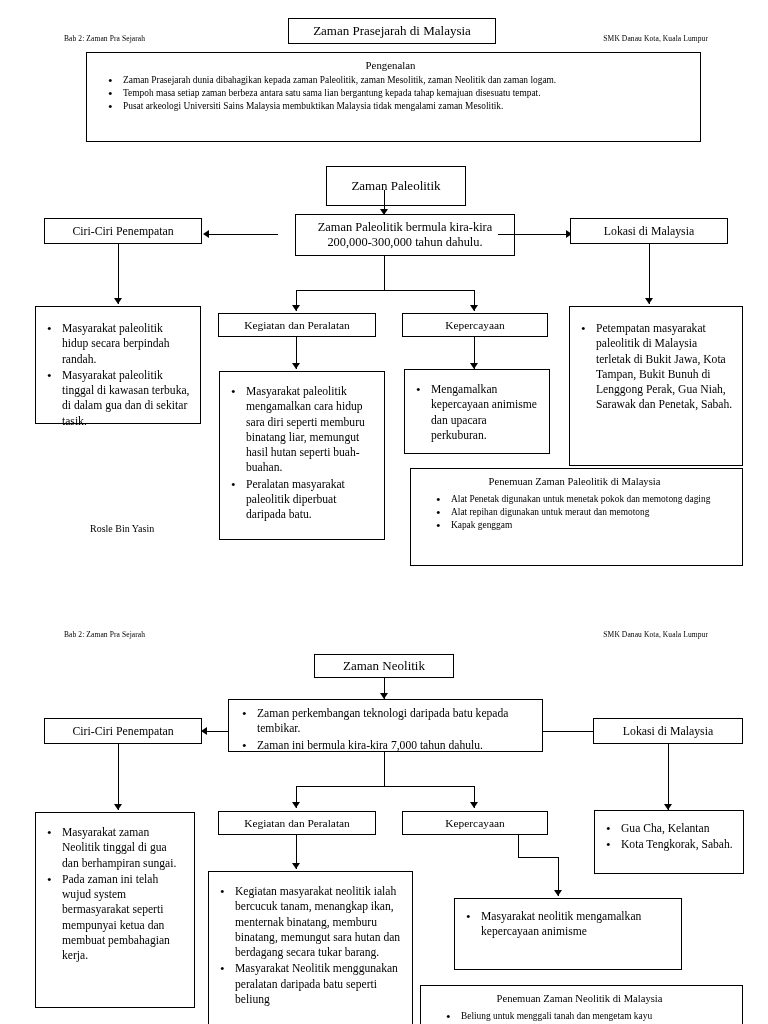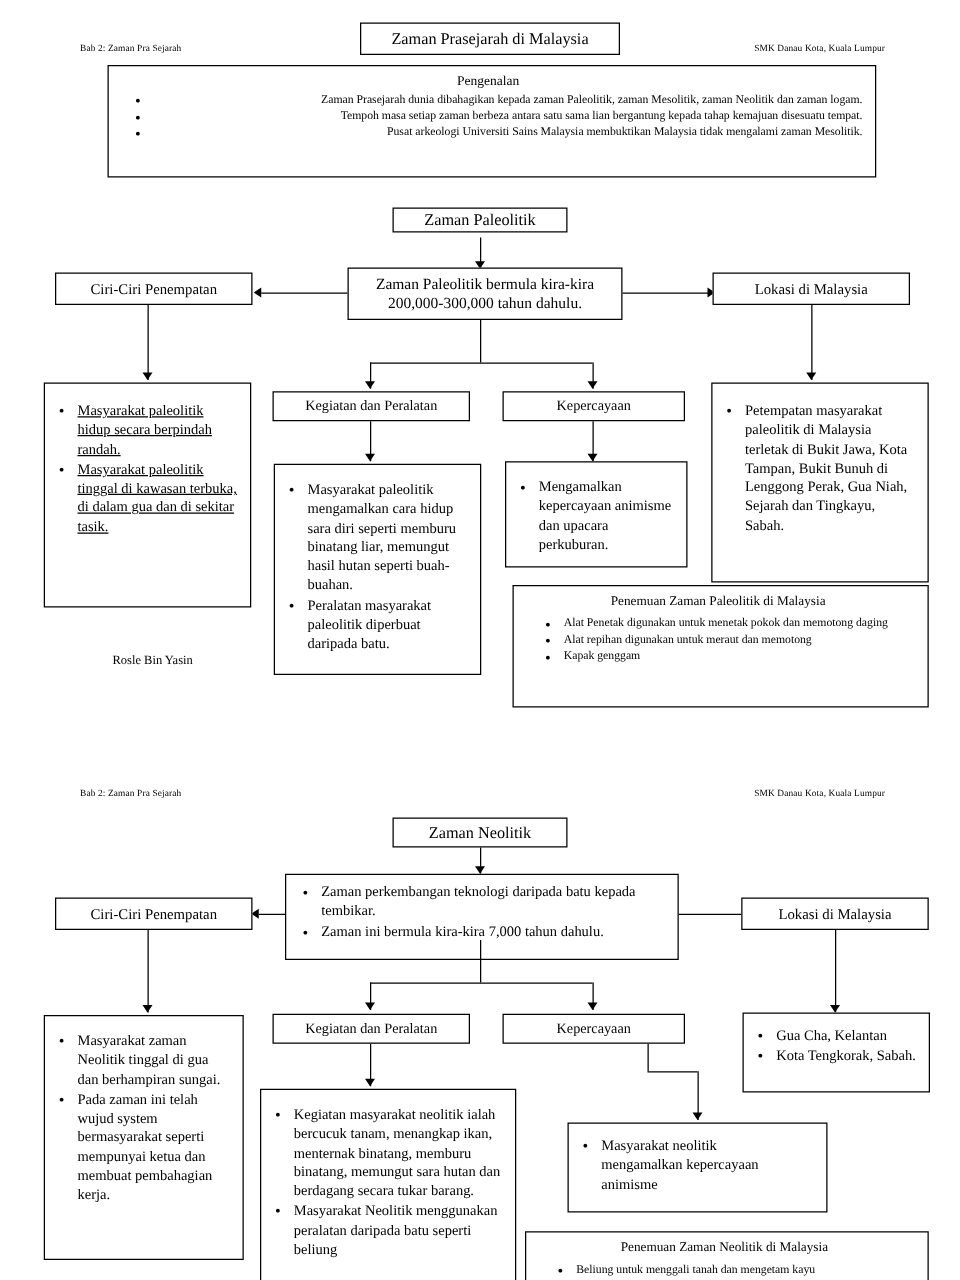--- a/index.html
+++ b/index.html
@@ -117,66 +117,66 @@
   <div class="hdr-small" style="left:64px; top:34px;">Bab 2: Zaman Pra Sejarah</div>
 
   <div class="hdr-small" style="right:60px; top:34px;">SMK Danau Kota, Kuala Lumpur</div>
 
   <div class="box center-box ttl" style="left:288px; top:18px; width:208px; height:26px;">
     <span>Zaman Prasejarah di Malaysia</span>
   </div>
 
   <div class="box" style="left:86px; top:52px; width:615px; height:90px; padding:4px 10px 4px 4px;">
     <div class="boxhead" style="padding-top:2px; padding-bottom:3px; font-size:10.8px;text-align:center;">Pengenalan</div>
-    <ul class="bl t10" style="padding-left:32px;text-align:right;">
+    <ul class="bl t10" style="padding-left:32px;">
       <li>Zaman Prasejarah dunia dibahagikan kepada zaman Paleolitik, zaman Mesolitik, zaman Neolitik dan zaman logam.</li>
       <li>Tempoh masa setiap zaman berbeza antara satu sama lian bergantung kepada tahap kemajuan disesuatu tempat.</li>
       <li>Pusat arkeologi Universiti Sains Malaysia membuktikan Malaysia tidak mengalami zaman Mesolitik.</li>
     </ul>
   </div>
 
-  <div class="box center-box ttl" style="left:314px; top:166px; width:140px; height:20px;">
+  <div class="box center-box ttl" style="left:326px; top:166px; width:140px; height:40px;">
     <span>Zaman Paleolitik</span>
   </div>
 
   <div class="vline" style="left:384px; top:190px; height:25px;"></div>
   <div class="arrow-down" style="left:380px; top:209px;"></div>
 
-  <div class="box center-box ttl" style="left:278px; top:214px; width:220px; height:42px; padding:0 6px; font-size:12.4px;">
+  <div class="box center-box ttl" style="left:295px; top:214px; width:220px; height:42px; padding:0 6px; font-size:12.4px;">
     <span>Zaman Paleolitik bermula kira-kira 200,000-300,000 tahun dahulu.</span>
   </div>
 
   <div class="hline" style="left:209px; top:234px; width:69px;"></div>
   <div class="arrow-left" style="left:203px; top:230px;"></div>
 
   <div class="hline" style="left:498px; top:234px; width:72px;"></div>
   <div class="arrow-right" style="left:566px; top:230px;"></div>
 
   <div class="box center-box ttl" style="left:44px; top:218px; width:158px; height:26px; font-size:11.8px;">
     <span>Ciri-Ciri Penempatan</span>
   </div>
   <div class="vline" style="left:118px; top:244px; height:60px;"></div>
   <div class="arrow-down" style="left:114px; top:298px;"></div>
 
-  <div class="box" style="left:35px; top:306px; width:166px; height:180px; padding:14px 8px 6px 4px;text-decoration:underline;">
+  <div class="box" style="left:35px; top:306px; width:166px; height:118px; padding:14px 8px 6px 4px;">
     <ul class="bl t12">
       <li>Masyarakat paleolitik hidup secara berpindah randah.</li>
       <li>Masyarakat paleolitik tinggal di kawasan terbuka, di dalam gua dan di sekitar tasik.</li>
     </ul>
   </div>
 
   <div class="box center-box ttl" style="left:570px; top:218px; width:158px; height:26px; font-size:11.8px;">
     <span>Lokasi di Malaysia</span>
   </div>
   <div class="vline" style="left:649px; top:244px; height:60px;"></div>
   <div class="arrow-down" style="left:645px; top:298px;"></div>
 
   <div class="box" style="left:569px; top:306px; width:174px; height:160px; padding:14px 8px 6px 4px;">
     <ul class="bl t12">
-      <li>Petempatan masyarakat paleolitik di Malaysia terletak di Bukit Jawa, Kota Tampan, Bukit Bunuh di Lenggong Perak, Gua Niah, Sejarah dan Tingkayu, Sabah.</li>
+      <li>Petempatan masyarakat paleolitik di Malaysia terletak di Bukit Jawa, Kota Tampan, Bukit Bunuh di Lenggong Perak, Gua Niah, Sarawak dan Penetak, Sabah.</li>
     </ul>
   </div>
 
   <div class="vline" style="left:384px; top:256px; height:34px;"></div>
   <div class="hline" style="left:296px; top:290px; width:178px;"></div>
   <div class="vline" style="left:296px; top:290px; height:21px;"></div>
   <div class="arrow-down" style="left:292px; top:305px;"></div>
   <div class="vline" style="left:474px; top:290px; height:21px;"></div>
   <div class="arrow-down" style="left:470px; top:305px;"></div>
 
@@ -219,21 +219,21 @@
   <div class="hdr-small" style="left:64px; top:630px;">Bab 2: Zaman Pra Sejarah</div>
   <div class="hdr-small" style="right:60px; top:630px;">SMK Danau Kota, Kuala Lumpur</div>
 
   <div class="box center-box ttl" style="left:314px; top:654px; width:140px; height:24px;">
     <span>Zaman Neolitik</span>
   </div>
 
   <div class="vline" style="left:384px; top:678px; height:21px;"></div>
   <div class="arrow-down" style="left:380px; top:693px;"></div>
 
-  <div class="box" style="left:228px; top:699px; width:315px; height:69px; padding:6px 6px 4px 2px;">
+  <div class="box" style="left:228px; top:699px; width:315px; height:53px; padding:6px 6px 4px 2px;">
     <ul class="bl t12" style="padding-left:26px;">
       <li>Zaman perkembangan teknologi daripada batu kepada tembikar.</li>
       <li>Zaman ini bermula kira-kira 7,000 tahun dahulu.</li>
     </ul>
   </div>
 
   <div class="hline" style="left:207px; top:731px; width:21px;"></div>
   <div class="arrow-left" style="left:201px; top:727px;"></div>
   <div class="hline" style="left:543px; top:731px; width:50px;"></div>
 
@@ -285,21 +285,21 @@
 
   <div class="box center-box ttl" style="left:402px; top:811px; width:146px; height:24px; font-size:11.4px;">
     <span>Kepercayaan</span>
   </div>
 
   <div class="vline" style="left:518px; top:835px; height:22px;"></div>
   <div class="hline" style="left:518px; top:857px; width:40px;"></div>
   <div class="vline" style="left:558px; top:857px; height:39px;"></div>
   <div class="arrow-down" style="left:554px; top:890px;"></div>
 
-  <div class="box" style="left:454px; top:898px; width:208px; height:72px; padding:10px 24px 6px 4px;">
+  <div class="box" style="left:454px; top:898px; width:228px; height:72px; padding:10px 24px 6px 4px;">
     <ul class="bl t12">
       <li>Masyarakat neolitik mengamalkan kepercayaan animisme</li>
     </ul>
   </div>
 
   <div class="box" style="left:420px; top:985px; width:323px; height:60px; padding:4px 8px 4px 4px;">
     <div class="boxhead" style="font-size:10.6px; padding-top:3px; padding-bottom:6px;">Penemuan Zaman Neolitik di Malaysia</div>
     <ul class="bl t10" style="padding-left:36px;">
       <li>Beliung untuk menggali tanah dan mengetam kayu</li>
     </ul>

